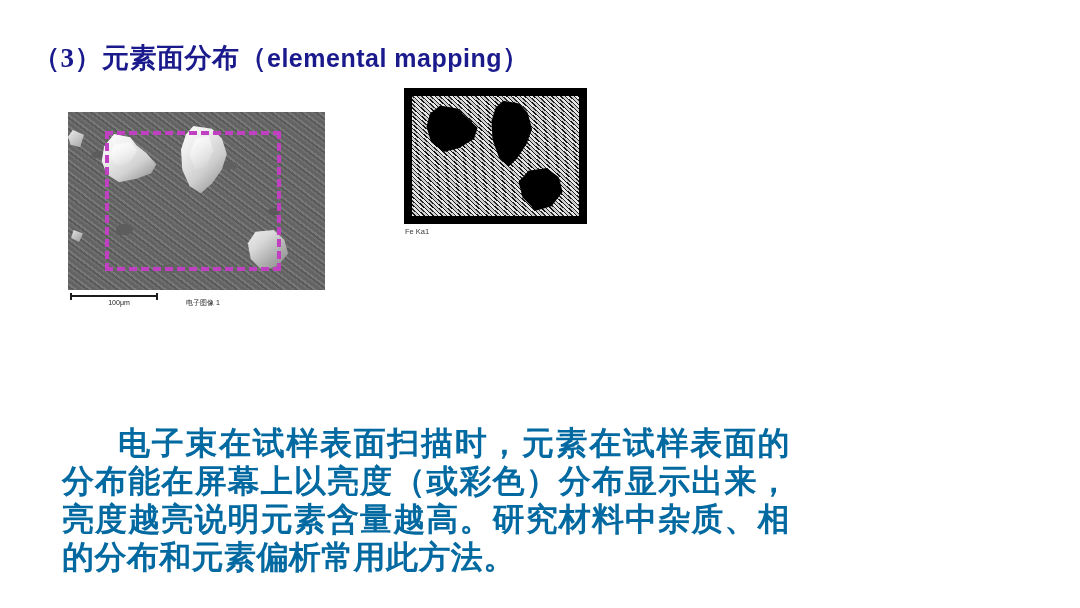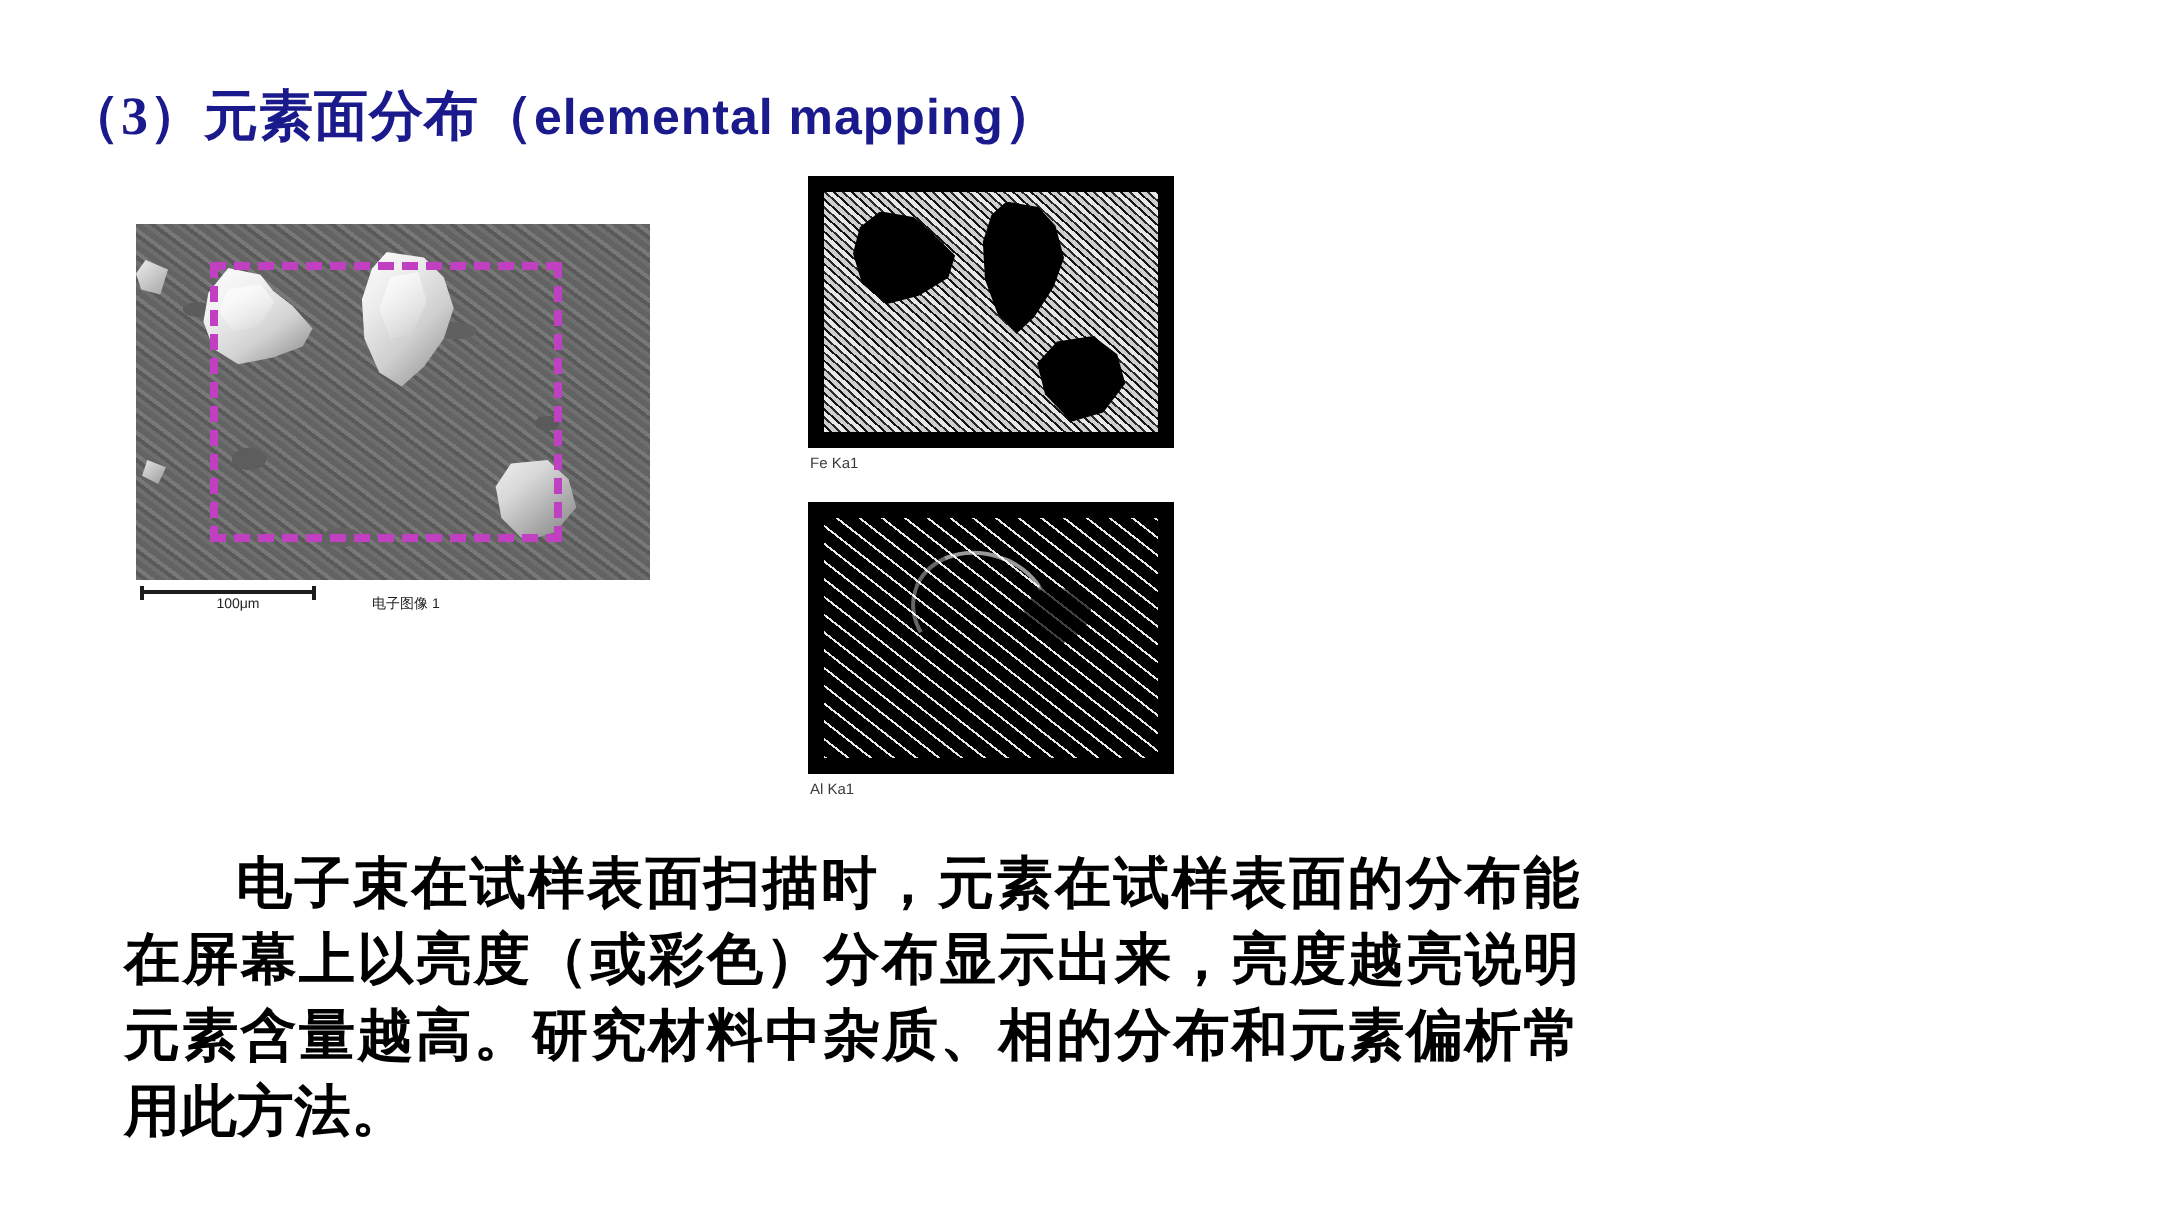--- a/index.html
+++ b/index.html
@@ -200,22 +200,22 @@
     clip-path:polygon(26% 0%,56% 6%,72% 22%,92% 44%,86% 66%,60% 84%,32% 92%,10% 72%,2% 42%,8% 16%);}
   .o-b2{left:45%;top:4%;width:32%;height:56%;
     clip-path:polygon(30% 0%,60% 4%,76% 18%,84% 42%,74% 64%,56% 86%,40% 98%,22% 84%,10% 58%,8% 30%,16% 10%);}
   .o-b3{left:62%;top:60%;width:30%;height:38%;
     clip-path:polygon(26% 6%,62% 0%,86% 20%,94% 52%,72% 84%,40% 94%,14% 64%,6% 30%);}
 
   
   .body-text{
     position:absolute;left:62px;top:424px;width:728px;
     font-family:"Liberation Serif",serif;
-    font-size:28px;line-height:38px;
-    color:#000000;font-weight:700;
+    font-size:32px;line-height:38px;
+    color:#0369a1;font-weight:700;
     letter-spacing:0.4px;
     text-align:justify;
     text-indent:56px;
   }
 </style>
 </head>
 <body>
 
 <div class="slide">
 
@@ -249,29 +249,19 @@
           <div class="fe-bg"></div>
           <div class="hole fe-h1"></div>
           <div class="hole fe-h2"></div>
           <div class="hole fe-h3"></div>
         </div>
       </div>
       <div class="map-label">Fe Ka1</div>
     </div>
 
 
-    <div class="map-cell c2">
-      <div class="map-frame">
-        <div class="map-inner">
-          <div class="al-bg"></div>
-          <div class="al-arc"></div>
-          <div class="al-dark"></div>
-        </div>
-      </div>
-      <div class="map-label">Al Ka1</div>
-    </div>
 
 
   </div>
 
   <div class="body-text">电子束在试样表面扫描时，元素在试样表面的分布能在屏幕上以亮度（或彩色）分布显示出来，亮度越亮说明元素含量越高。研究材料中杂质、相的分布和元素偏析常用此方法。</div>
 
 </div>
 
 </body></html>

